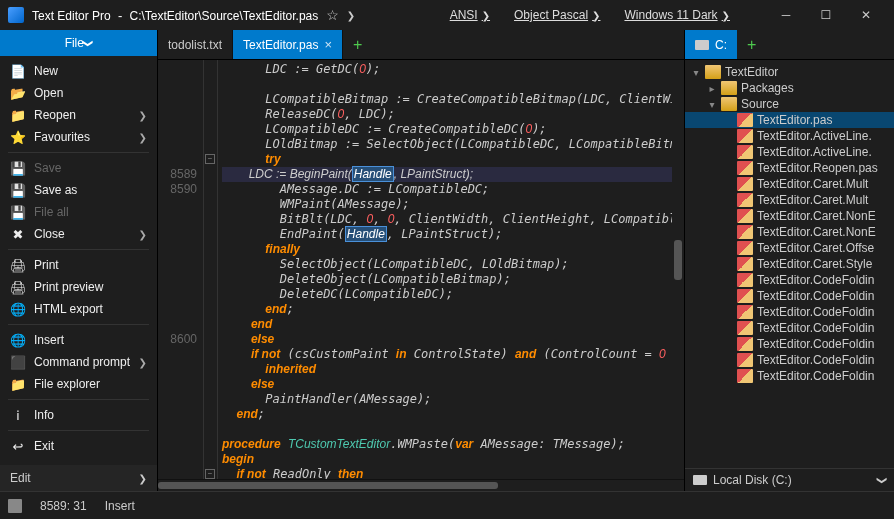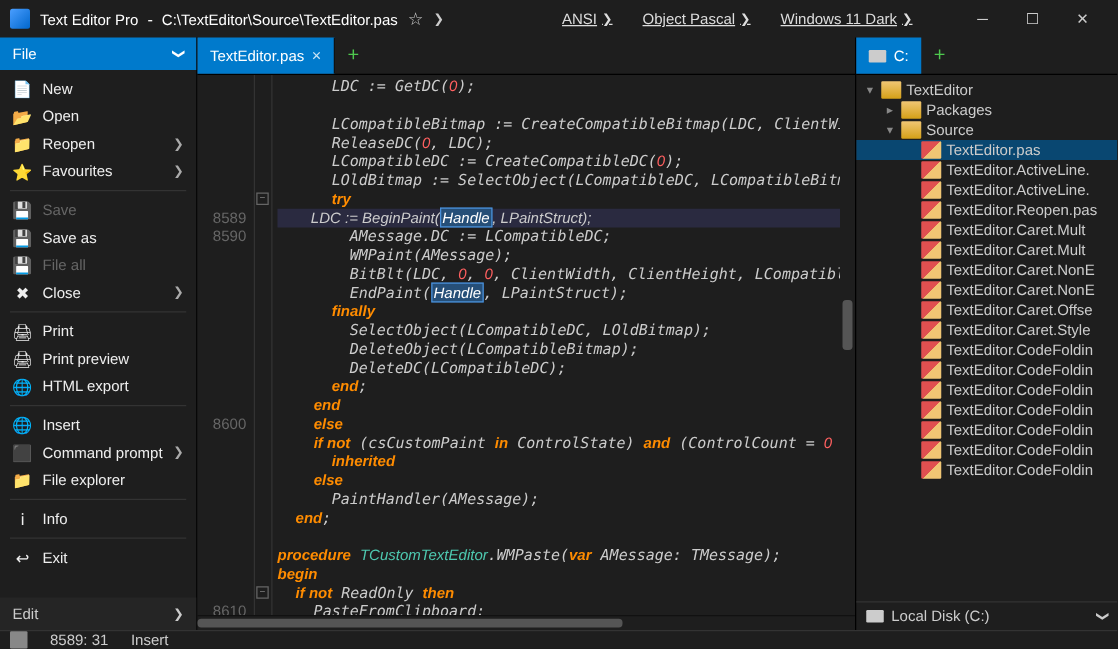--- a/index.html
+++ b/index.html
@@ -7,21 +7,21 @@
 .titlebar { height: 30px; background: #1e1e1e; display: flex; align-items: center; padding: 0 8px; gap: 8px; }
 .titlebar .logo { width: 16px; height: 16px; background: linear-gradient(135deg,#4a9eff,#0066cc); border-radius: 2px; }
 .titlebar .title { flex: 0 0 auto; color: #fff; font-size: 13px; }
 .titlebar .spacer { flex: 1; }
 .tb-drop { display: flex; align-items: center; gap: 4px; padding: 2px 8px; cursor: pointer; color: #ddd; text-decoration: underline; }
 .chev { font-size: 10px; }
 .winbtns { display: flex; gap: 0; margin-left: 20px; }
 .winbtn { width: 40px; height: 30px; display: flex; align-items: center; justify-content: center; cursor: pointer; color: #ccc; }
 .main { flex: 1; display: flex; min-height: 0; }
 .sidebar { width: 158px; background: #1e1e1e; display: flex; flex-direction: column; border-right: 1px solid #000; }
-.file-hdr { background: #007acc; color: #fff; padding: 6px 10px; display: flex; align-items: center; justify-content: space-between; cursor: pointer; font-size: 13px; }
+.file-hdr { background: #007acc; color: #fff; padding: 6px 10px; display: flex; align-items: center; justify-content: center; cursor: pointer; font-size: 13px; }
 .menu-items { flex: 1; overflow-y: auto; padding: 4px 0; }
 .menu-item { display: flex; align-items: center; gap: 8px; padding: 3px 10px; cursor: pointer; color: #eee; }
 .menu-item.disabled { color: #666; cursor: default; }
 .menu-item .micon { width: 16px; height: 16px; display: flex; align-items: center; justify-content: center; font-size: 13px; }
 .menu-item .mlabel { flex: 1; }
 .menu-item .mchev { font-size: 10px; color: #aaa; }
 .sep { height: 1px; background: #333; margin: 4px 8px; }
 .edit-hdr { padding: 6px 10px; display: flex; align-items: center; justify-content: space-between; cursor: pointer; background: #252525; }
 .center { flex: 1; display: flex; flex-direction: column; min-width: 0; }
 .tabs { height: 30px; background: #1e1e1e; display: flex; align-items: stretch; gap: 0; border-bottom: 1px solid #000; }
@@ -47,21 +47,21 @@
 .rtab .dicon { width: 14px; height: 10px; background: #ccc; border-radius: 1px; }
 .tree { flex: 1; overflow: hidden; padding: 4px 0; }
 .tnode { display: flex; align-items: center; gap: 4px; padding: 1px 4px; cursor: pointer; white-space: nowrap; }
 .tnode.sel { background: #094771; }
 .tnode .ticon { width: 16px; height: 14px; flex-shrink: 0; }
 .folder-ico { background: linear-gradient(#f0c674,#d4a017); border-radius: 1px; }
 .file-ico { background: linear-gradient(135deg,#e05050 50%,#f0c674 50%); border-radius: 1px; }
 .tnode .texp { width: 10px; text-align: center; font-size: 10px; color: #888; }
 .drive-sel { padding: 4px 8px; border-top: 1px solid #333; display: flex; align-items: center; justify-content: space-between; cursor: pointer; }
 .drive-sel .dicon { width: 14px; height: 10px; background: #ccc; border-radius: 1px; margin-right: 6px; }
-.statusbar { height: 15px; background: #1e1e1e; border-top: 1px solid #333; display: flex; align-items: center; padding: 0 8px; gap: 18px; color: #ccc; }
+.statusbar { height: 28px; background: #1e1e1e; border-top: 1px solid #333; display: flex; align-items: center; padding: 0 8px; gap: 18px; color: #ccc; }
 .statusbar .sicon { width: 14px; height: 14px; background: #888; border-radius: 1px; }
 .hscroll { height: 12px; background: #1e1e1e; border-top: 1px solid #111; position: relative; }
 .hscroll .hthumb { position: absolute; top: 2px; bottom: 2px; left: 0; width: 340px; background: #555; border-radius: 3px; }
 </style>
 </head>
 <body>
 
 <div class="titlebar">
   <div class="logo"></div>
   <div class="title">
@@ -172,20 +172,23 @@
       </div>
     <div class="edit-hdr">
       <span>Edit</span>
       <span class="chev">❯</span>
     </div>
   </div>
 
   <div class="center">
     <div class="tabs">
       <div id="tabs-host" style="display:flex;">
+          <div class="tab">
+            <span>todolist.txt</span>
+          </div>
           <div class="tab active">
             <span>TextEditor.pas</span>
             <span class="tclose">×</span>
           </div>
         </div>
       <div class="newtab">+</div>
     </div>
     <div class="editor">
       <div class="gutter" id="gutter">
           <div>&nbsp;</div>

